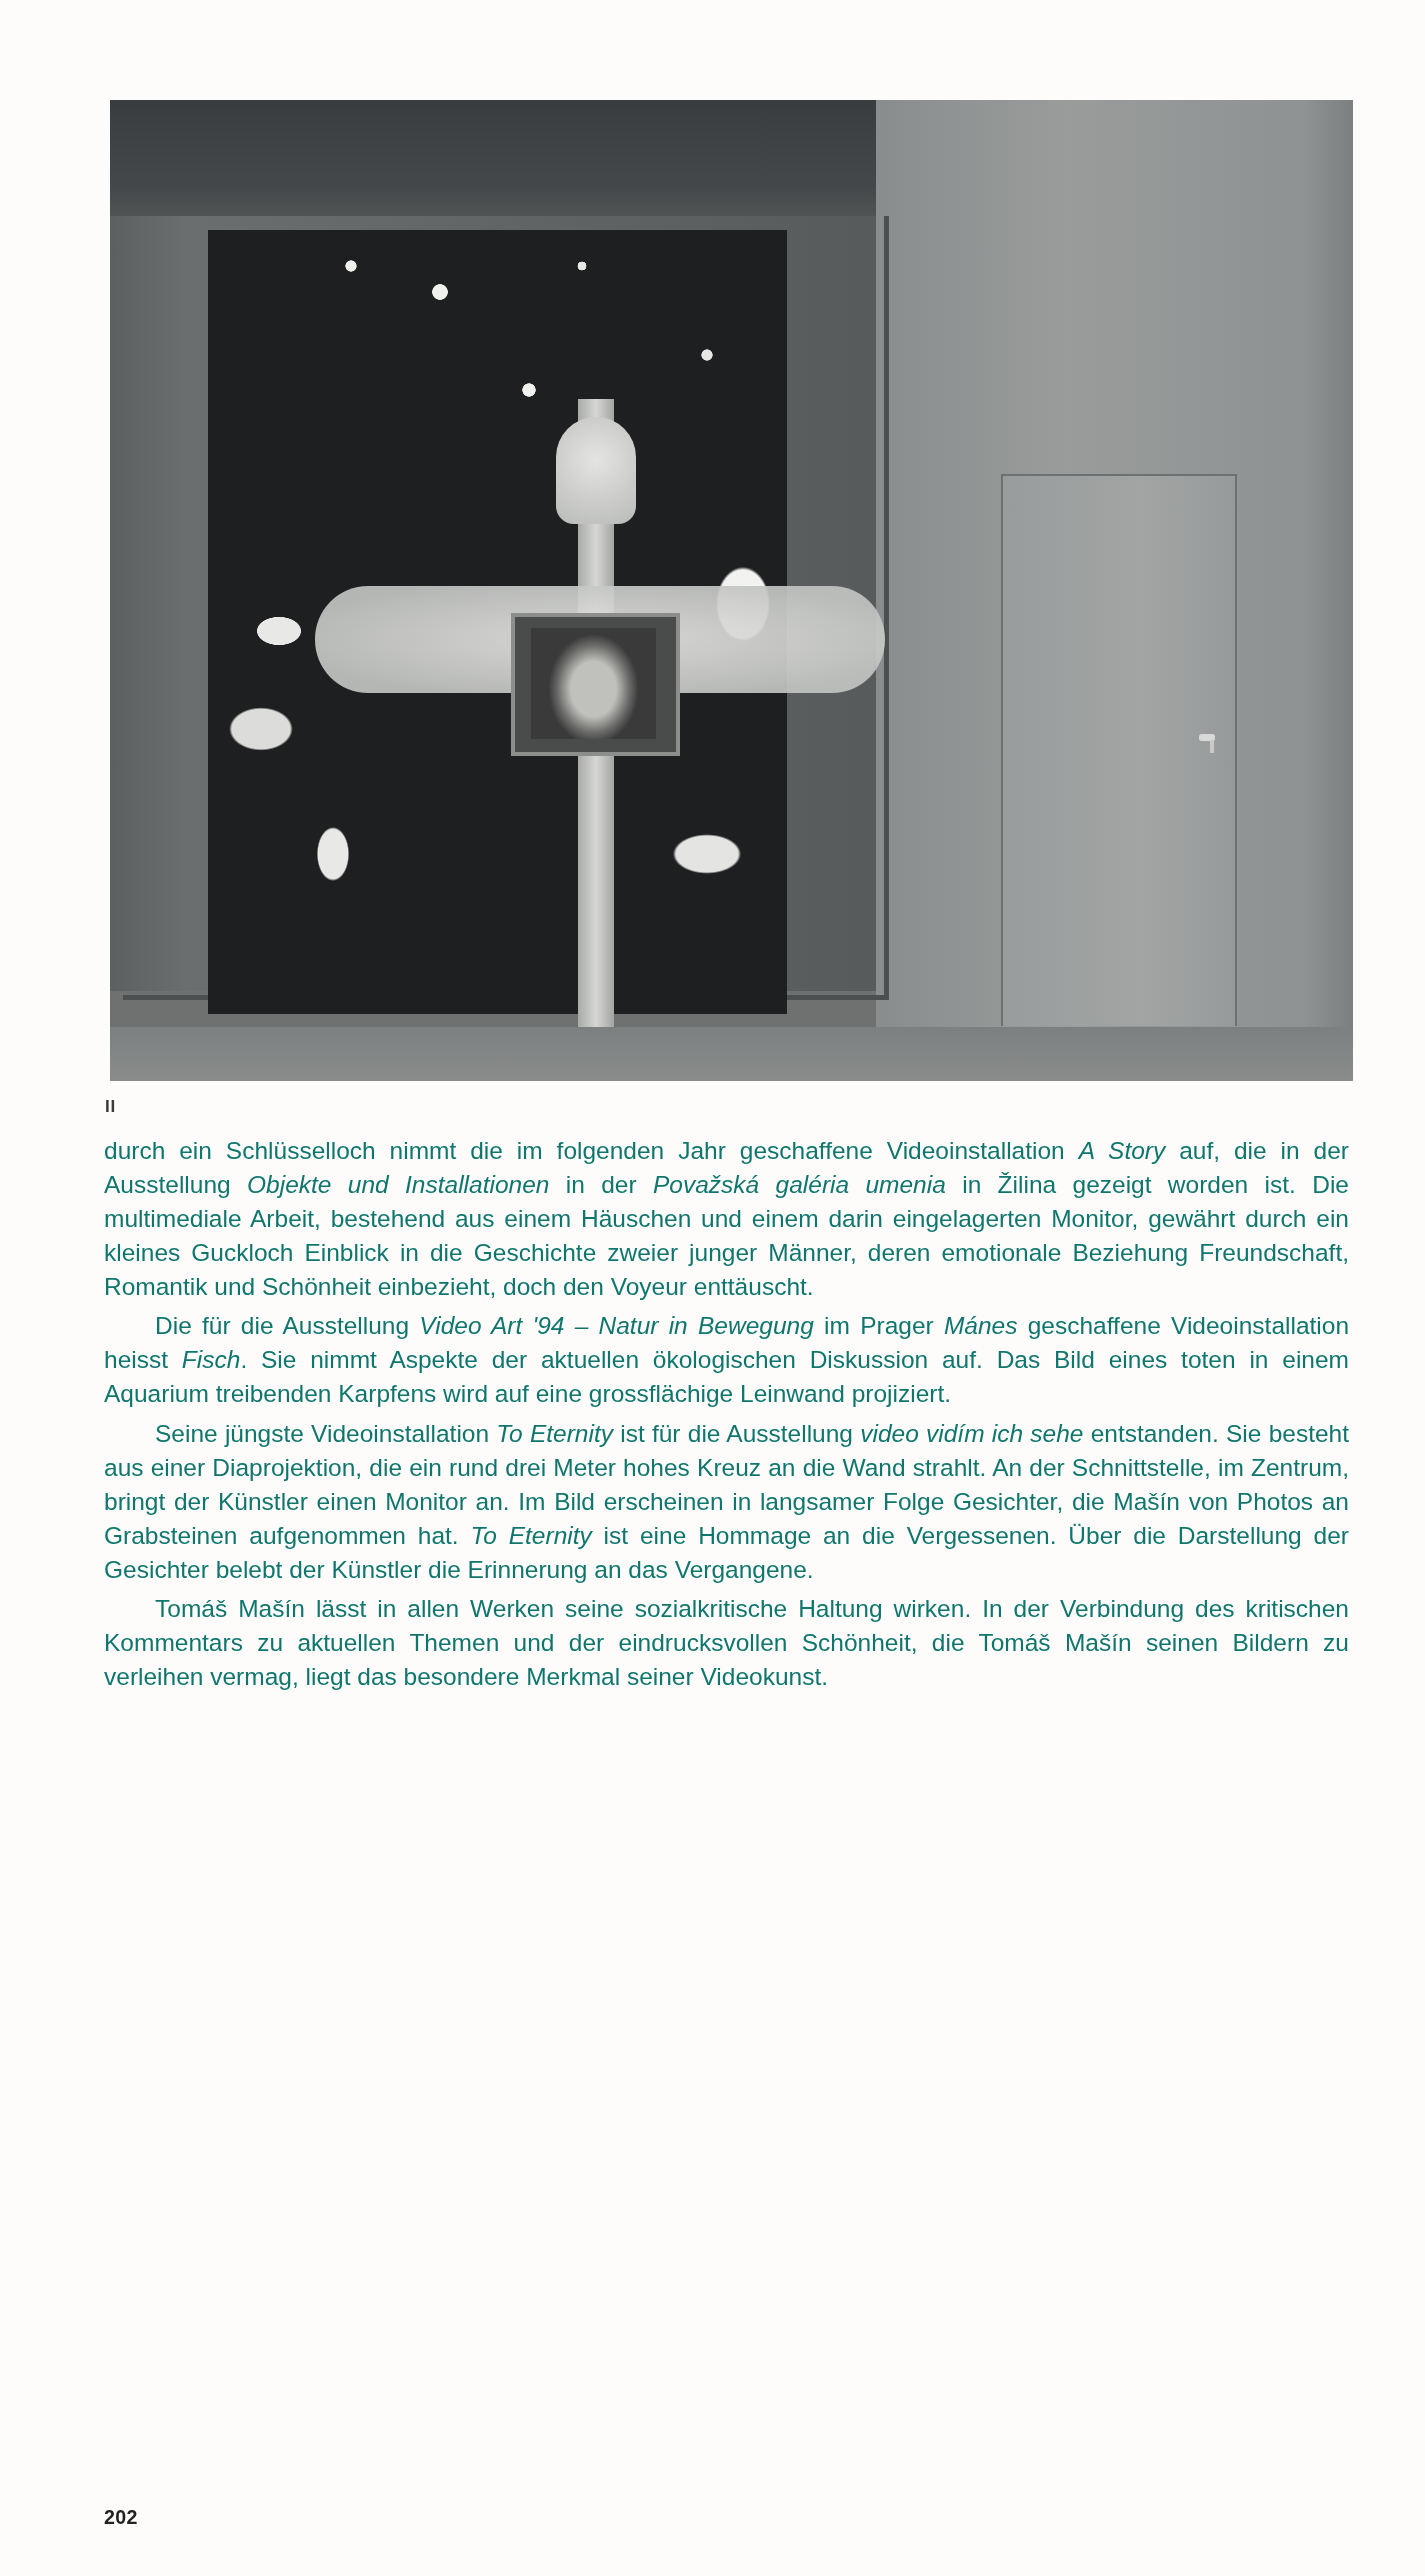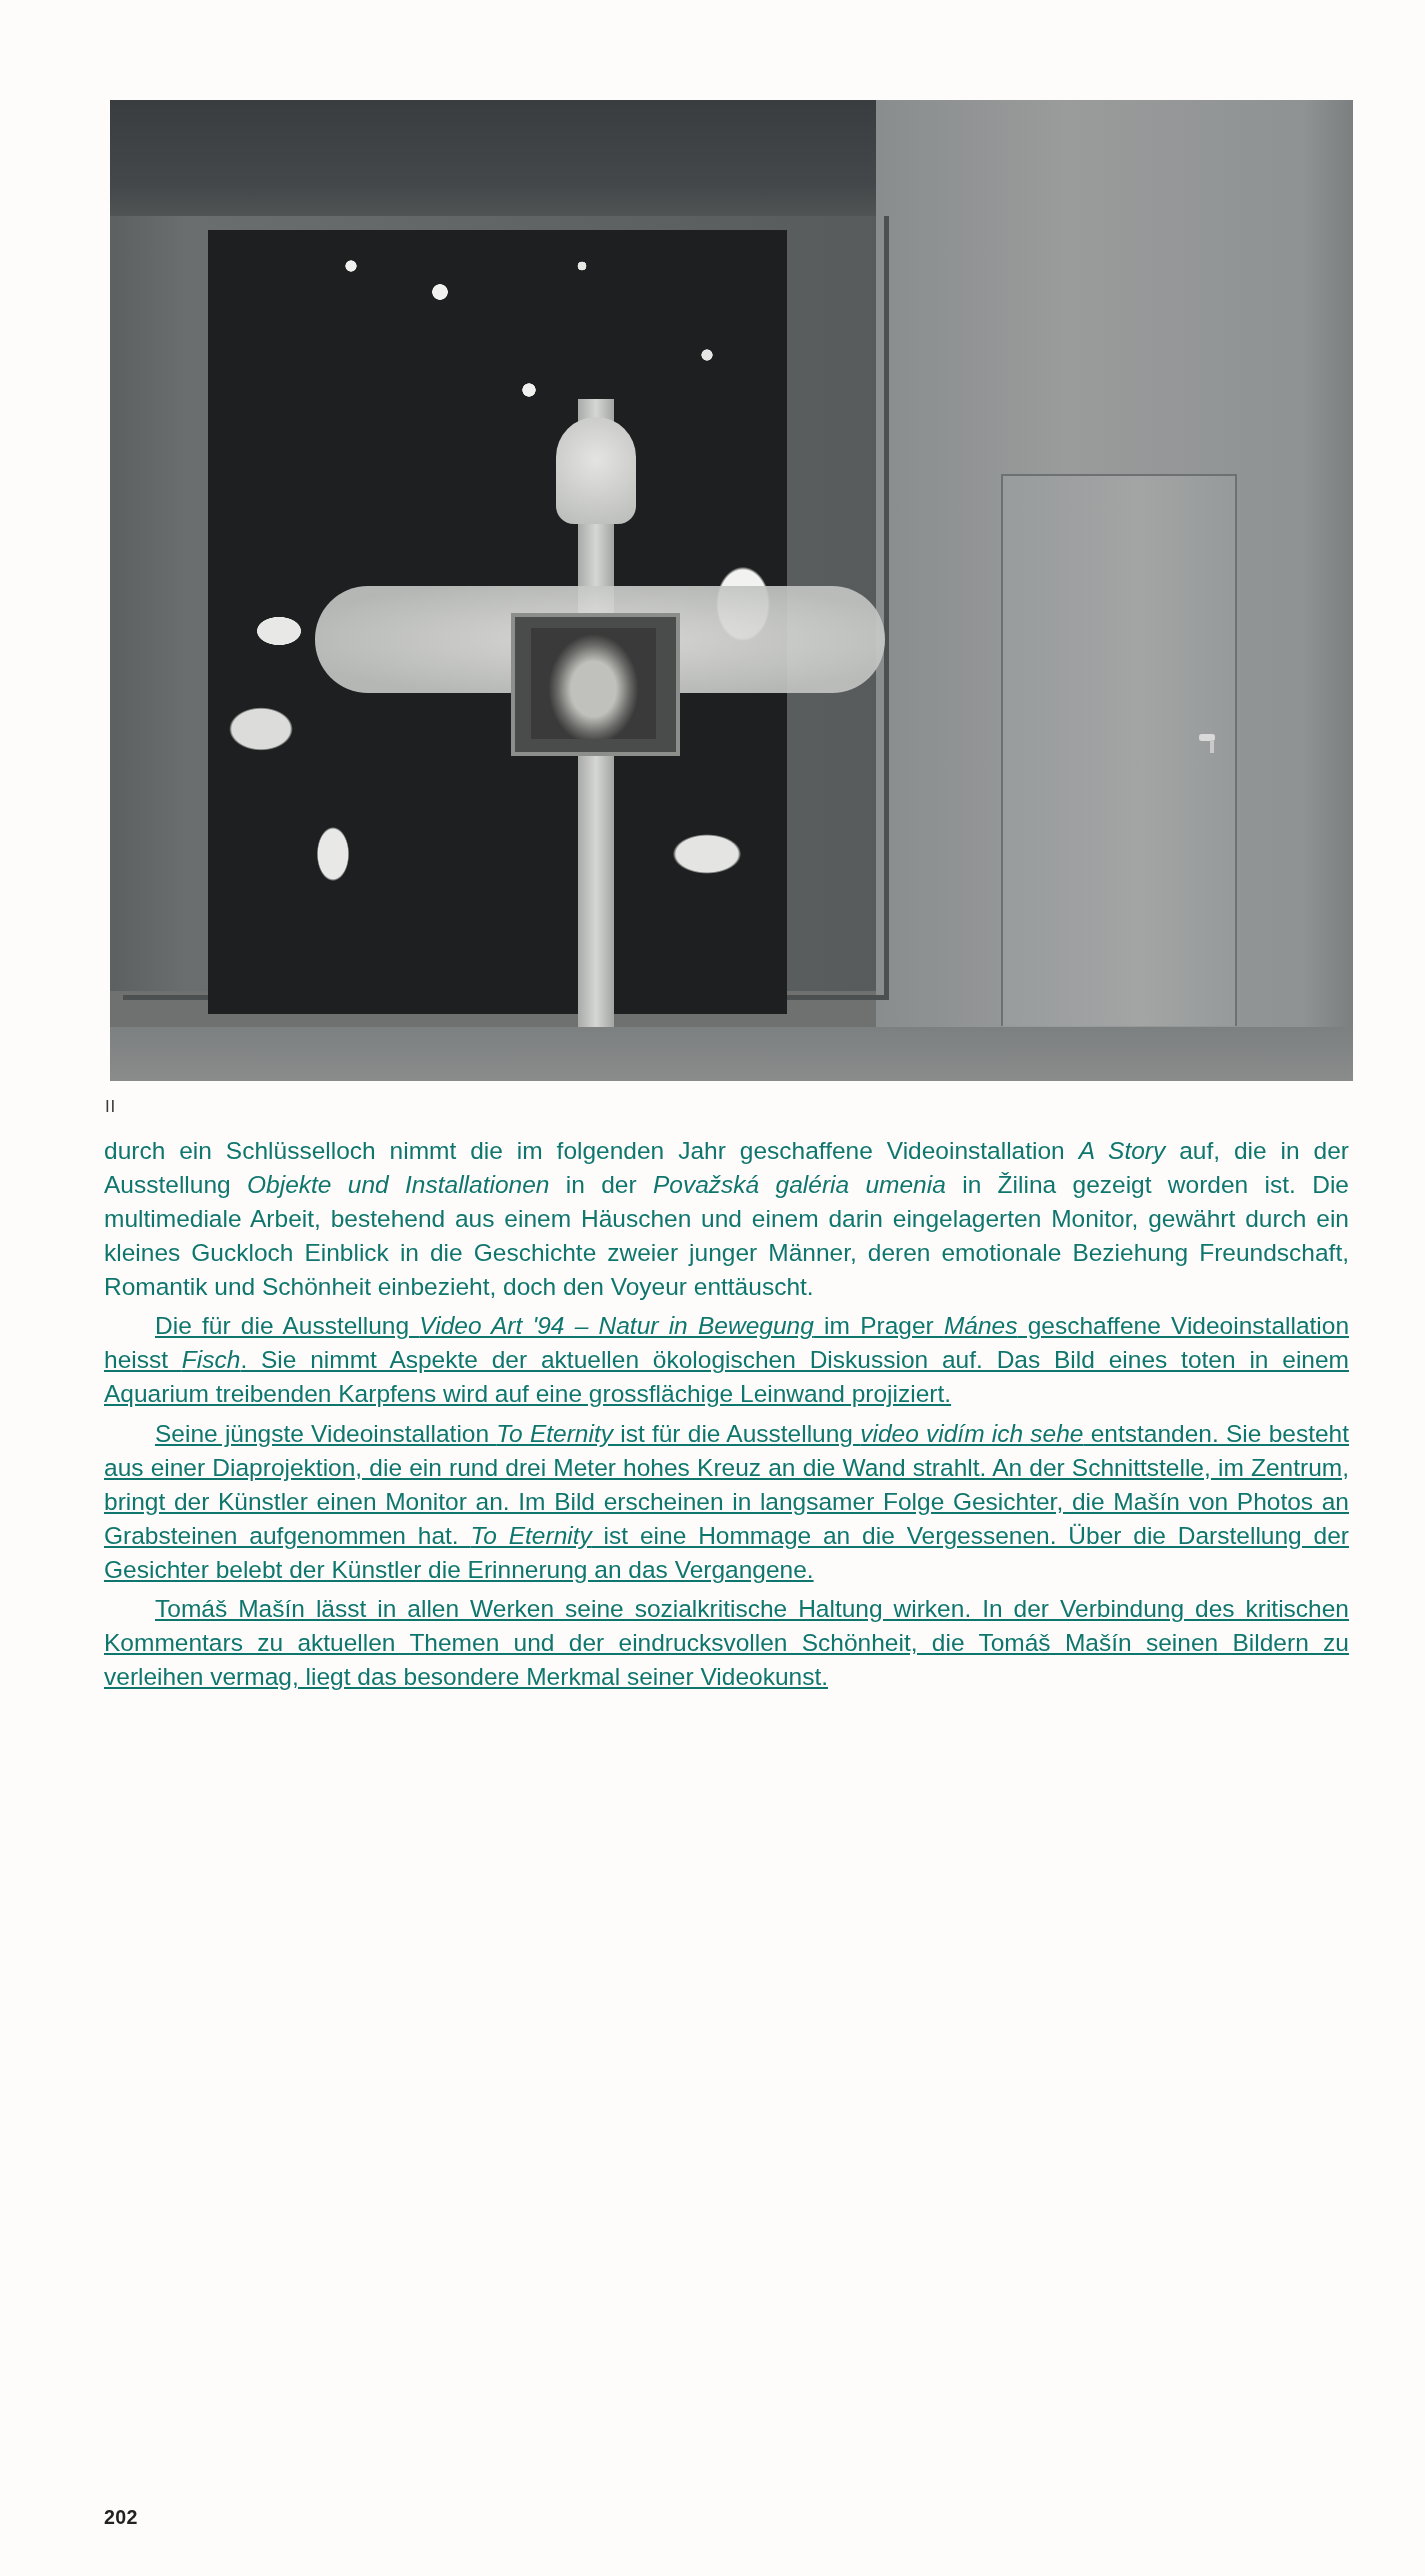--- a/index.html
+++ b/index.html
@@ -102,32 +102,32 @@
     .photo .door-handle {
       position: absolute; right: 19.6px; top: 258px; width: 16px; height: 7.1px;
       background: #d8d9d8; border-radius: 2.7px;
     }
     .photo .door-handle::after {
       content: ""; position: absolute; right: 1.8px; top: 6.2px; width: 3.6px; height: 12.5px;
       background: #c8c9c8;
     }
     .figure-number {
       position: absolute; left: 105px; top: 1097px;
-      font-size: 17px; font-weight: normal; color: #3a3a3a;
+      font-size: 17px; font-weight: bold; color: #3a3a3a;
       letter-spacing: 0.9px;
     }
     .body-text {
       position: absolute; left: 104px; top: 1134px; width: 1245px;
       font-size: 24.5px;
       line-height: 34px;
       color: #0f766e;
       text-align: justify;
     }
     .body-text p { margin: 0 0 5.3px 0; }
-    .body-text p.indent { text-indent: 51px; text-decoration: underline; }
+    .body-text p.indent { text-indent: 51px; }
     .body-text em { font-style: italic; }
     .page-number {
       position: absolute; left: 104px; top: 2506px;
       font-size: 19.6px; font-weight: bold; color: #222;
       letter-spacing: 0.4px;
     }
   </style>
 </head>
 <body>
 

